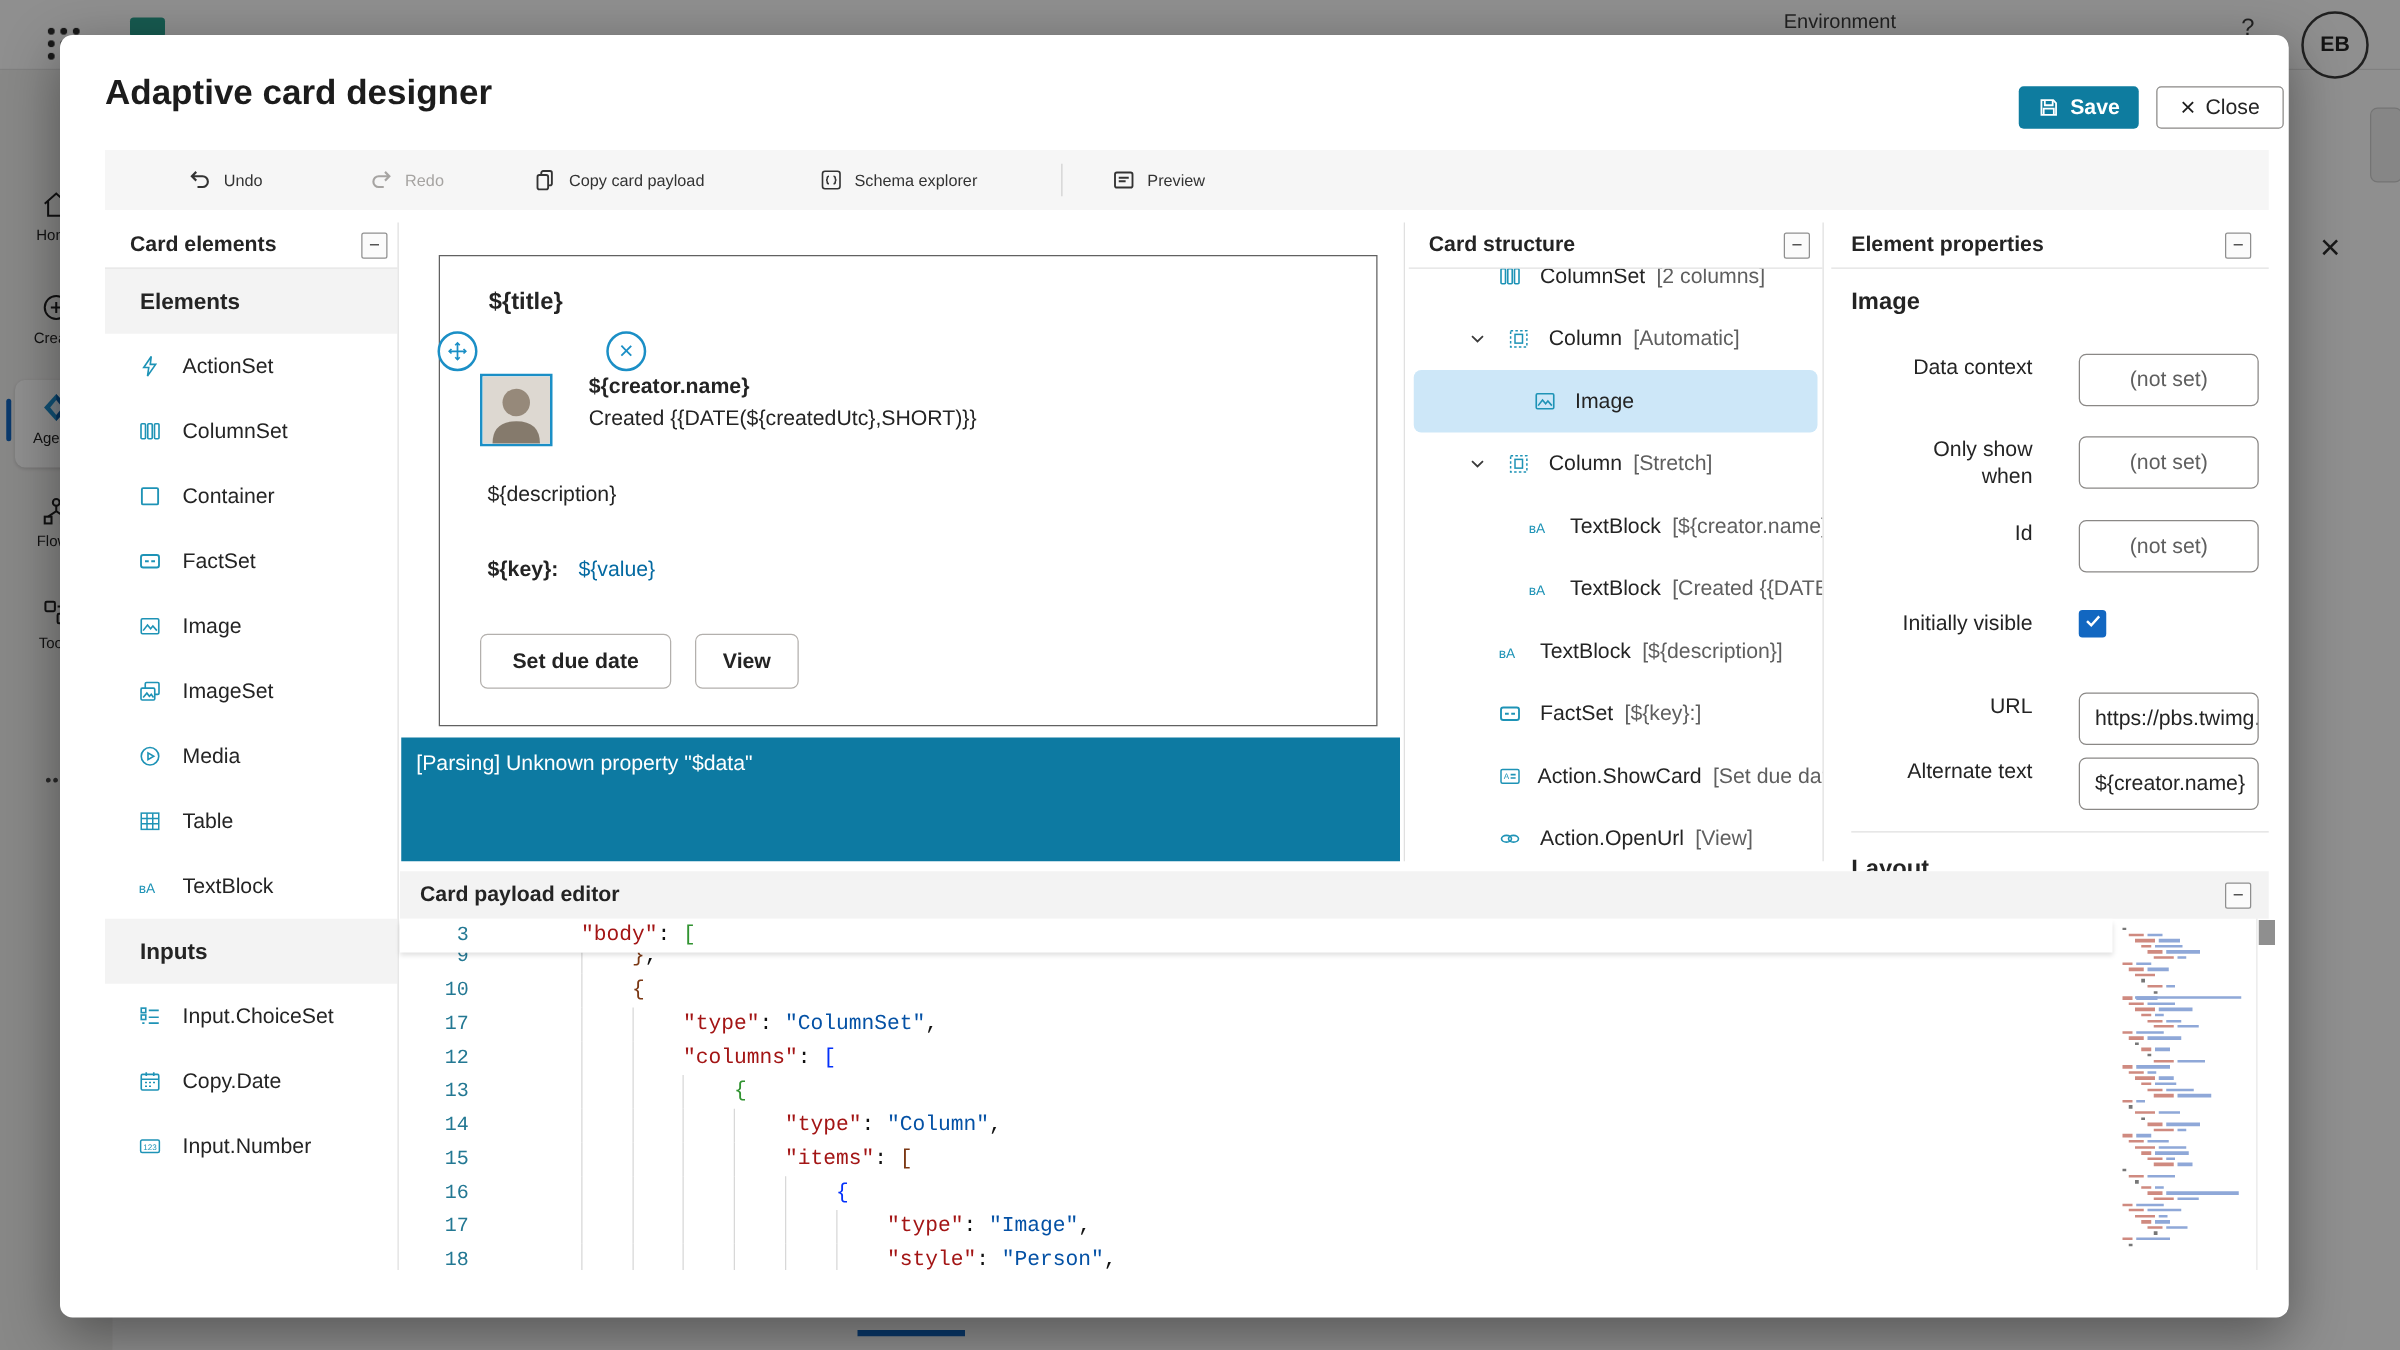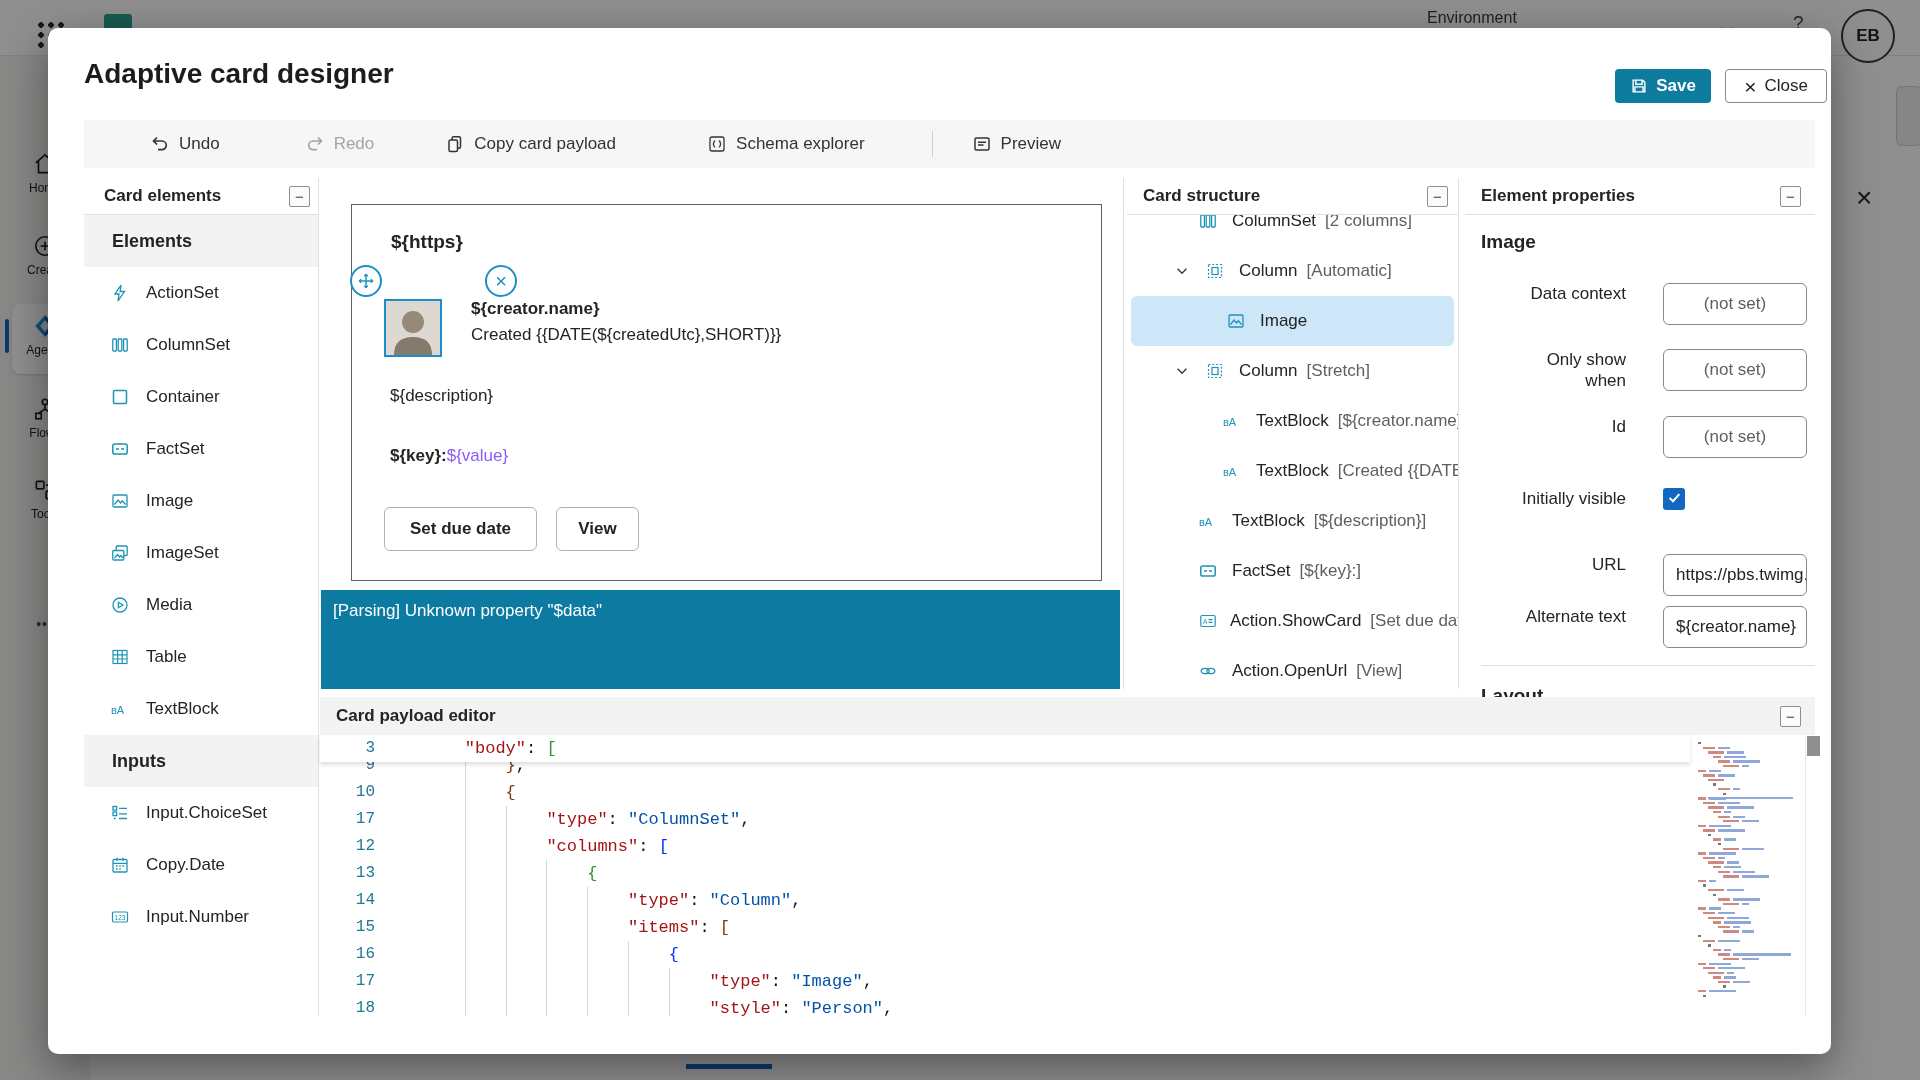--- a/index.html
+++ b/index.html
@@ -33,21 +33,21 @@
   #modal{position:absolute;left:48px;top:28px;width:1783px;height:1026px;background:#fff;border-radius:10px;
     box-shadow:0 14px 44px rgba(0,0,0,.4);overflow:hidden}
   .m-title{position:absolute;left:36px;top:30px;font-size:28px;font-weight:600;color:#1c1c1c}
   .btn-save{position:absolute;left:1567px;top:41px;width:96px;height:34px;background:#0e7c9f;border:none;border-radius:4px;
     color:#fff;font-size:17px;font-weight:600;display:flex;align-items:center;justify-content:center;gap:8px;cursor:pointer;font-family:inherit}
   .btn-close{position:absolute;left:1677px;top:41px;width:102px;height:34px;background:#fff;border:1px solid #8a8886;border-radius:4px;
     color:#242424;font-size:17px;display:flex;align-items:center;justify-content:center;gap:8px;cursor:pointer;font-family:inherit}
   .btn-close .x{font-size:21px;line-height:1;color:#1c1c1c}
 
   #toolbar{position:absolute;left:36px;top:92px;width:1731px;height:48px;background:#f6f6f6;display:flex;align-items:center}
-  .tb-item{display:flex;align-items:center;gap:9px;font-size:17px;color:#333;cursor:pointer}
+  .tb-item{display:flex;align-items:center;gap:9px;font-size:13px;color:#333;cursor:pointer}
   .tb-item.disabled{color:#a6a4a2;cursor:default}
   .tb-item.disabled svg{stroke:#a6a4a2}
   .tb-ic{display:flex}
   .tb-div{width:1px;height:26px;background:#d0d0d0;margin-left:67px}
 
   
   .vdiv{position:absolute;width:1px;background:#e0e0e0}
   .panel-head{position:absolute;height:37px;border-bottom:1px solid #e1e1e1;display:flex;align-items:center;justify-content:space-between}
   .ph-title{font-size:17px;font-weight:700;color:#242424}
   .collapse-btn{width:21px;height:21px;border:1px solid #8f8f8f;border-radius:2px;background:#fbfbfb;color:#444;
@@ -63,21 +63,21 @@
   #cardpv{position:absolute;left:303px;top:176px;width:751px;height:377px;border:1px solid #616161;background:#fff}
   .pv-title{position:absolute;left:39px;top:26px;font-size:19px;font-weight:700}
   .hcirc{position:absolute;width:32px;height:32px;border:2px solid #1b8fc6;border-radius:50%;background:#fff;
     display:flex;align-items:center;justify-content:center;color:#1b8fc6;cursor:pointer}
   .pv-avatar{position:absolute;left:32px;top:94px;width:58px;height:58px;border:2px solid #1b8fc6;overflow:hidden;cursor:pointer}
   .pv-name{position:absolute;left:119px;top:94px;font-size:17px;font-weight:700}
   .pv-created{position:absolute;left:119px;top:120px;font-size:17px}
   .pv-desc{position:absolute;left:38px;top:181px;font-size:17px}
   .pv-fact{position:absolute;left:38px;top:241px;font-size:17px}
   .pv-fact .fk{font-weight:700}
-  .pv-fact .fv{color:#8b5cf6}
+  .pv-fact .fv{margin-left:16px;color:#0369a1}
   .pv-btn{position:absolute;top:302px;height:44px;border:1px solid #b3b0ad;border-radius:6px;background:#fff;
     font-size:17px;font-weight:600;color:#242424;display:flex;align-items:center;justify-content:center;cursor:pointer;font-family:inherit}
   #errorbar{position:absolute;left:273px;top:562px;width:799px;height:99px;background:#0d7aa2;color:#fff;
     font-size:17px;padding:11px 12px}
 
   
   #tree{position:absolute;left:1079px;top:187px;width:331px;height:474px;overflow:hidden}
   .trow{height:50px;display:flex;align-items:center;font-size:17px;white-space:nowrap;overflow:hidden;cursor:pointer}
   .trow .chev{width:16px;display:flex;color:#3a3a3a;margin-right:14px}
   .trow .tic{width:22px;display:flex;color:#1e93b6}
@@ -343,21 +343,21 @@
             <rect x="2.5" y="5" width="15" height="10" rx="1.2"></rect>
             <text x="4.6" y="12.8" font-size="6.5" fill="currentColor" stroke="none" font-family="Liberation Sans">123</text>
           </svg>
         </span>
         <span>Input.Number</span>
       </div>
     </div>
   <div class="vdiv" style="left:270px;top:150px;height:838px"></div>
 
   <div id="cardpv">
-    <div class="pv-title">${https}</div>
+    <div class="pv-title">${title}</div>
     <div class="hcirc" style="left:-2px;top:60px">
       <svg width="20" height="20" viewBox="0 0 20 20" fill="none" stroke="currentColor" stroke-width="1.4">
           <path d="M10 3.5 v13 M3.5 10 h13"></path>
           <path d="M8.2 5.2 10 3.4 11.8 5.2 M8.2 14.8 10 16.6 11.8 14.8 M5.2 8.2 3.4 10 5.2 11.8 M14.8 8.2 16.6 10 14.8 11.8"></path>
         </svg>
     </div>
     <div class="hcirc" style="left:133px;top:60px;font-size:20px">×</div>
     <div class="pv-avatar">
       <svg width="54" height="54" viewBox="0 0 54 54">
           <rect width="54" height="54" fill="#ddd8d1"></rect>

